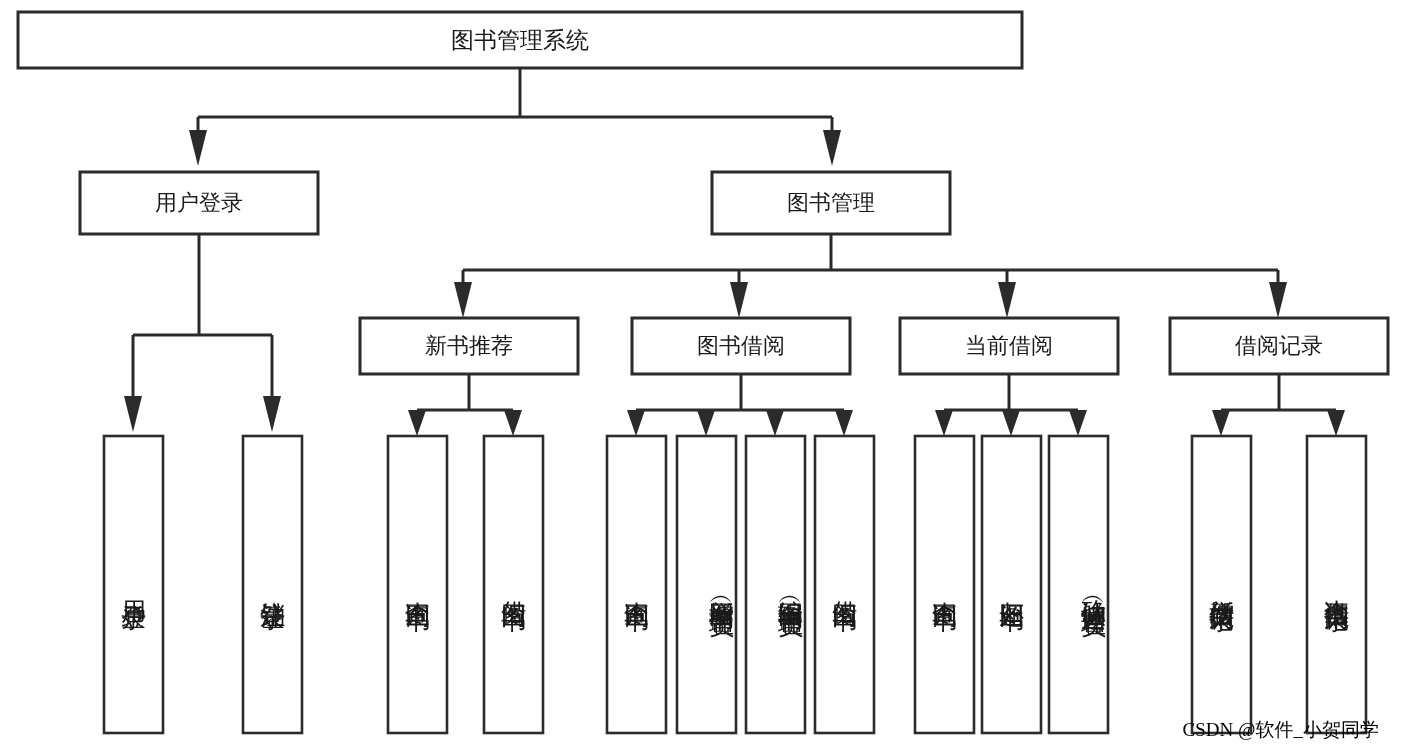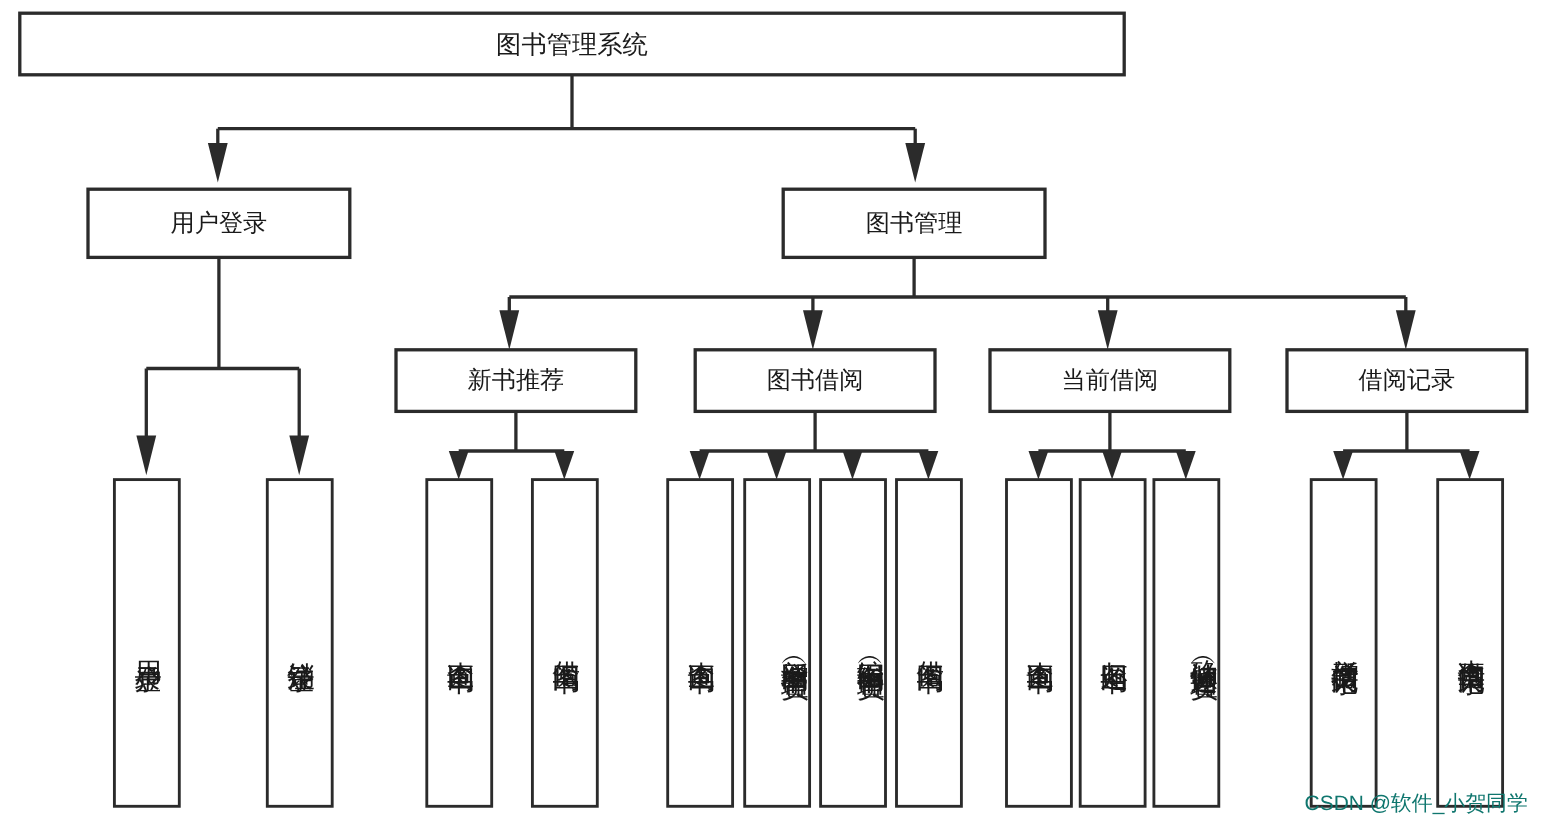--- a/index.html
+++ b/index.html
@@ -61,25 +61,25 @@
     font-size: 25px;
     line-height: 1.18;
     letter-spacing: 2px;
     color: #1a1a1a;
     text-align: center;
     white-space: nowrap;
     pointer-events: none;
   }
   .watermark {
     position: absolute;
-    right: 16px;
+    right: 26px;
     bottom: 4px;
-    font-family: Liberation Sans, sans-serif;
+    font-family: Liberation Serif, serif;
     font-size: 19px;
-    color: #0f766e;
+    color: #000000;
     white-space: nowrap;
     user-select: none;
   }
 </style>
 </head>
 <body>
 
 <svg id="diagram" viewBox="0 0 1405 747" xmlns="http://www.w3.org/2000/svg">
 
   <rect class="node-box" x="18" y="12" width="1004" height="56"></rect>

